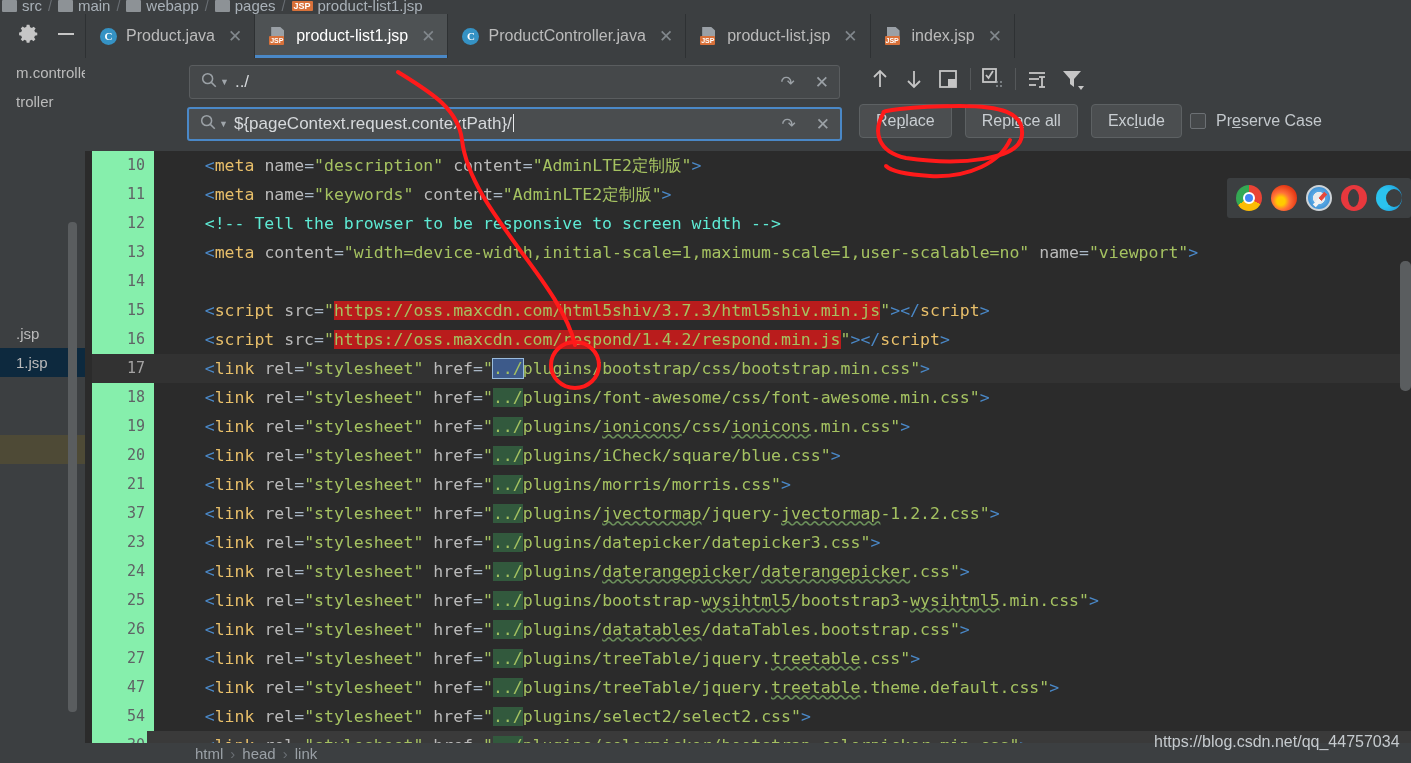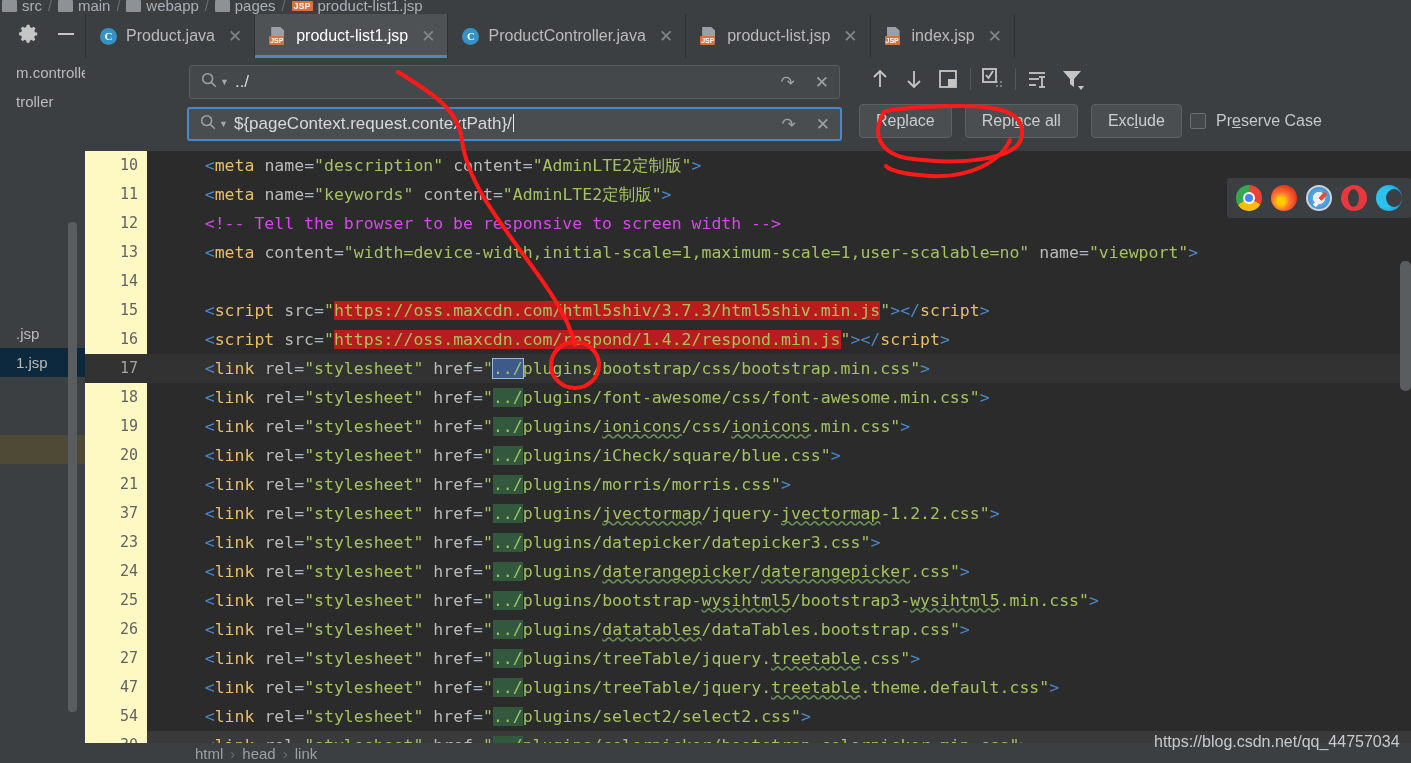--- a/index.html
+++ b/index.html
@@ -144,22 +144,22 @@
   }
   .cbx-label { font-size: 16px; color: #c3c8cc; }
   .cbx-label u { text-decoration: underline; }
 
   
   .editor {
     position: absolute; left: 85px; top: 151px; width: 1326px; height: 592px;
     background: #2b2b2b; overflow: hidden;
   }
   .gutter {
-    position: absolute; left: 0; top: 0; width: 62px; height: 592px;
-    background: #fef9c3;
+    position: absolute; left: 7px; top: 0; width: 62px; height: 592px;
+    background: #86efac;
   }
   .gutter-line {
     height: 29px; line-height: 29px; text-align: right; padding-right: 9px;
     color: #606366; font-size: 15px;
     font-family: "DejaVu Sans Mono", monospace;
   }
   .gutter-line.cur { color: #a4a3a3; background: #323232; }
   .code-area {
     position: absolute; left: 62px; top: 0; right: 0; height: 592px;
     font-family: "DejaVu Sans Mono", monospace;
@@ -170,21 +170,21 @@
     color: #a9b7c6;
   }
   .code-line.cur   { background: #323232; }
   .code-line.cur30 { background: #3a3a3a; }
 
   .tag   { color: #e8bf6a; }
   .brk   { color: #4a88c7; }
   .attr  { color: #bababa; }
   .eq    { color: #a9b7c6; }
   .str   { color: #a5c261; }
-  .cmt   { color: #d946ef; margin-top: 20px; }
+  .cmt   { color: #5eead4; margin-top: 20px; }
   .hl-sec { background: #b91c1c; }
   .hl-fnd { background: #32593d; }
   .hl-cur { background: #3d5a8a; outline: 1px solid #99bbdd; }
   .typo  { text-decoration: underline wavy #6b8f5a; text-decoration-skip-ink: none; }
 
   
   .browsers {
     position: absolute; right: 0; top: 27px;
     height: 40px; background: #3c3f41; border-radius: 3px;
     display: flex; align-items: center; gap: 9px; padding: 0 9px;

